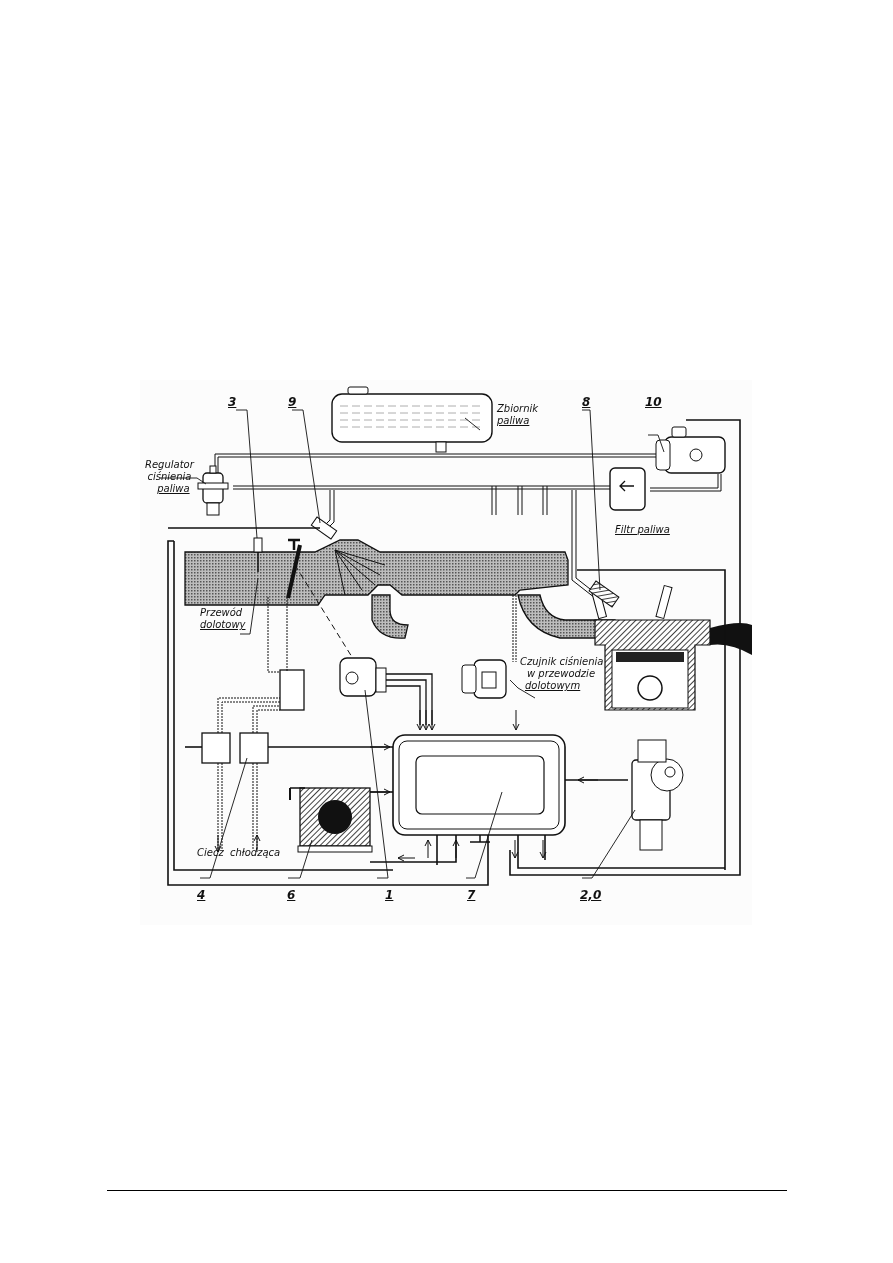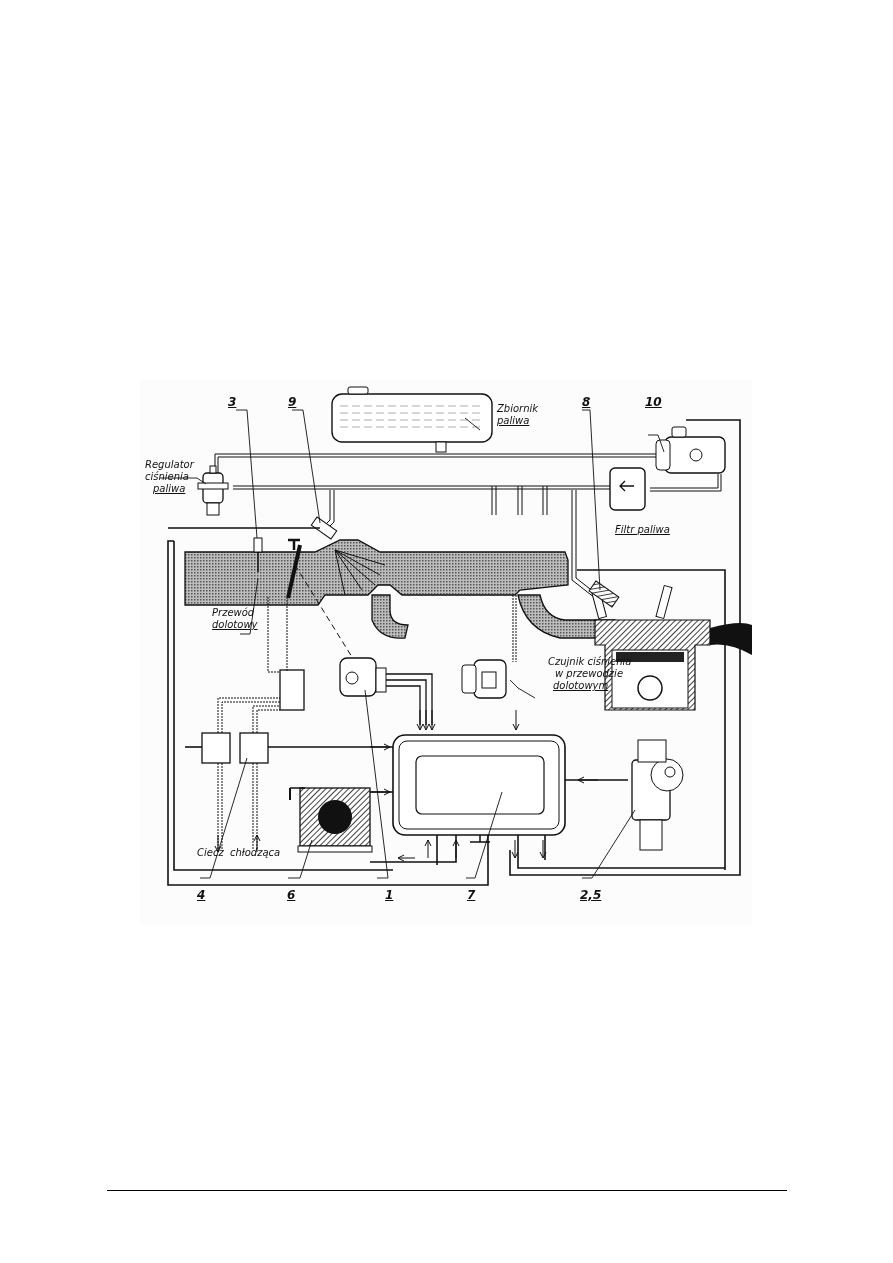--- a/index.html
+++ b/index.html
@@ -211,41 +211,41 @@
       <path d="M20,98 L57,98 L66,104"></path>
       <path d="M100,254 L110,254 L118,198"></path>
       <path d="M370,300 L378,308 L395,318"></path>
     </g>
   </svg>
 
   <div class="lbl" style="left:357px;top:23px;">
     <div>Zbiornik</div>
     <div class="u">paliwa</div>
   </div>
-  <div class="lbl" style="left:5px;top:79px;text-align:left;">
+  <div class="lbl" style="left:5px;top:79px;text-align:center;">
     <div>Regulator</div>
     <div>ciśnienia</div>
     <div class="u" style="padding-left:8px;">paliwa</div>
   </div>
   <div class="lbl u" style="left:475px;top:144px;">Filtr paliwa</div>
-  <div class="lbl" style="left:72px;top:227px;">
+  <div class="lbl" style="left:60px;top:227px;">
     <div>Przewód</div>
     <div class="u">dolotowy</div>
   </div>
-  <div class="lbl" style="left:380px;top:276px;margin-left:28px;">
+  <div class="lbl" style="left:380px;top:276px;">
     <div>Czujnik ciśnienia</div>
     <div style="padding-left:7px;">w przewodzie</div>
     <div class="u" style="padding-left:5px;text-decoration:underline;">dolotowym</div>
   </div>
   <div class="lbl" style="left:57px;top:467px;white-space:pre;font-style:italic;">Ciecz  chłodząca</div>
 
   <div class="num" style="left:88px;top:15px;">3</div>
   <div class="num" style="left:148px;top:15px;">9</div>
   <div class="num" style="left:442px;top:15px;">8</div>
   <div class="num" style="left:505px;top:15px;">10</div>
   <div class="num" style="left:57px;top:508px;">4</div>
   <div class="num" style="left:147px;top:508px;">6</div>
   <div class="num" style="left:245px;top:508px;">1</div>
   <div class="num" style="left:327px;top:508px;">7</div>
-  <div class="num" style="left:440px;top:508px;">2,5</div>
+  <div class="num" style="left:440px;top:508px;">2,0</div>
 </div>
 
 <div id="footer-rule"></div>
 
 </body></html>

